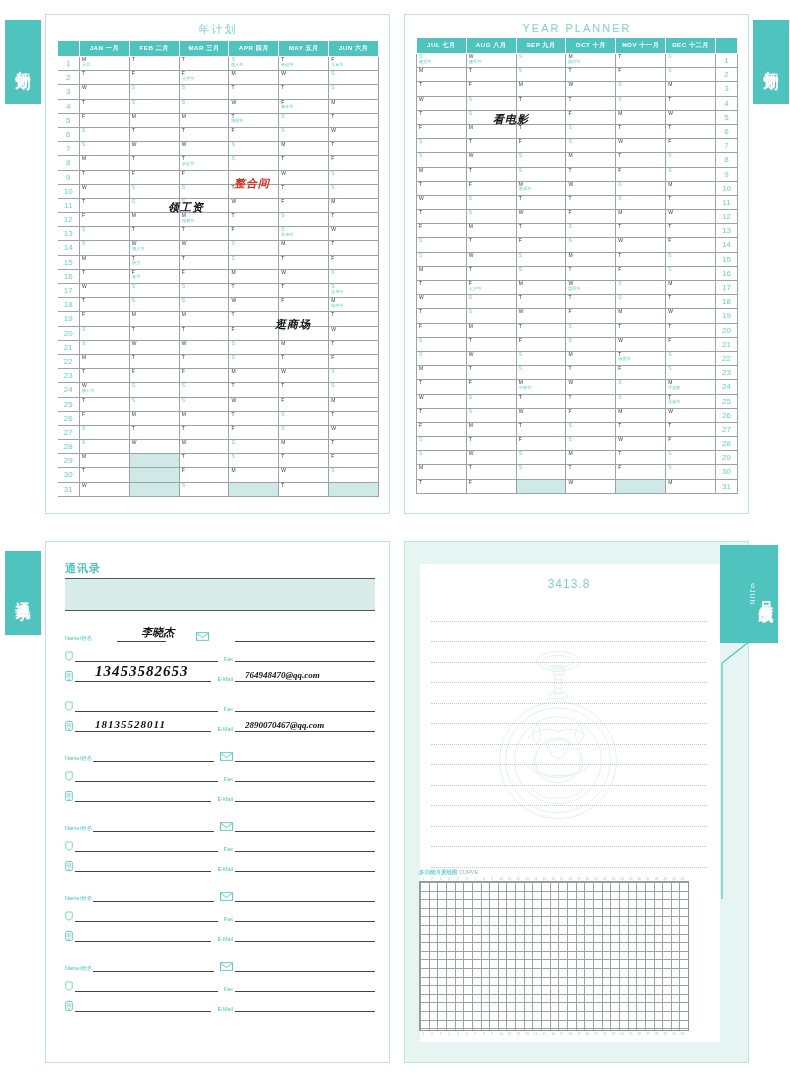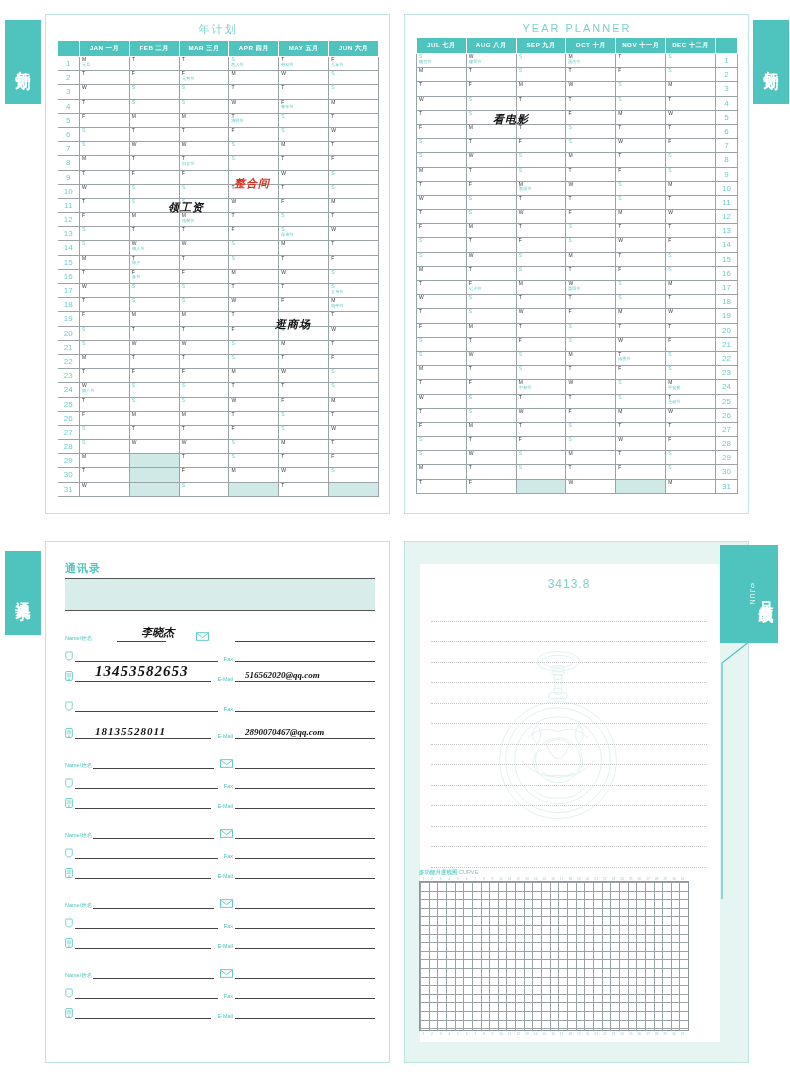--- a/index.html
+++ b/index.html
@@ -1515,40 +1515,40 @@
                 <rect x="1" y="1" width="12" height="16" rx="2" fill="none" stroke="#4fc3bd" stroke-width="1.5"></rect>
                 <rect x="3" y="3.5" width="8" height="8" fill="#bfe6e3"></rect>
                 <path d="M5 14.5 h4" stroke="#4fc3bd" stroke-width="1.4"></path>
               </svg>
             </span>
             <span class="line" style="flex:1;position:relative;height:12px;">
               <span class="hw" style="position:absolute;left:20px;bottom:1px;font-size:15px;letter-spacing:1px;">13453582653</span>
             </span>
             <span class="lbl" style="margin:0 2px 0 6px;">E-Mail</span>
             <span class="line" style="width:140px;position:relative;height:12px;">
-              <span class="hw" style="position:absolute;left:10px;bottom:1px;font-size:9px;">516562020@qq.com</span>
+              <span class="hw" style="position:absolute;left:10px;bottom:1px;font-size:9px;">764948470@qq.com</span>
             </span>
           </div>
         </div>
         <div style="margin-bottom: 15px;">
           <div class="ent" style="display:flex;align-items:flex-end;height:15px;margin-top:5px;">
             <span style="margin:0 2px 1px 0;display:flex;">
               <svg viewBox="0 0 16 18" style="width:8px;height:10px">
                 <path d="M3 1 h10 a1.5 1.5 0 0 1 1.5 1.5 v9 c0 3 -3 5.5 -6.5 5.5 S1.5 14.5 1.5 11.5 v-9 A1.5 1.5 0 0 1 3 1Z" fill="none" stroke="#4fc3bd" stroke-width="1.5"></path>
               </svg>
             </span>
             <span class="line" style="flex:1;position:relative;height:12px;">
               <span class="hw" style="position:absolute;left:18px;bottom:1px;font-size:10px;"></span>
             </span>
             <span class="lbl" style="margin:0 2px 0 6px;">Fax</span>
             <span class="line" style="width:140px;position:relative;height:12px;">
               <span class="hw" style="position:absolute;left:14px;bottom:1px;font-size:10px;"></span>
             </span>
           </div>
-          <div class="ent" style="display:flex;align-items:flex-end;height:15px;margin-top:12px;">
+          <div class="ent" style="display:flex;align-items:flex-end;height:15px;margin-top:5px;">
             <span style="margin:0 2px 1px 0;display:flex;">
               <svg viewBox="0 0 14 18" style="width:8px;height:10px">
                 <rect x="1" y="1" width="12" height="16" rx="2" fill="none" stroke="#4fc3bd" stroke-width="1.5"></rect>
                 <rect x="3" y="3.5" width="8" height="8" fill="#bfe6e3"></rect>
                 <path d="M5 14.5 h4" stroke="#4fc3bd" stroke-width="1.4"></path>
               </svg>
             </span>
             <span class="line" style="flex:1;position:relative;height:12px;">
               <span class="hw" style="position:absolute;left:20px;bottom:1px;font-size:11px;letter-spacing:1px;">18135528011</span>
             </span>

